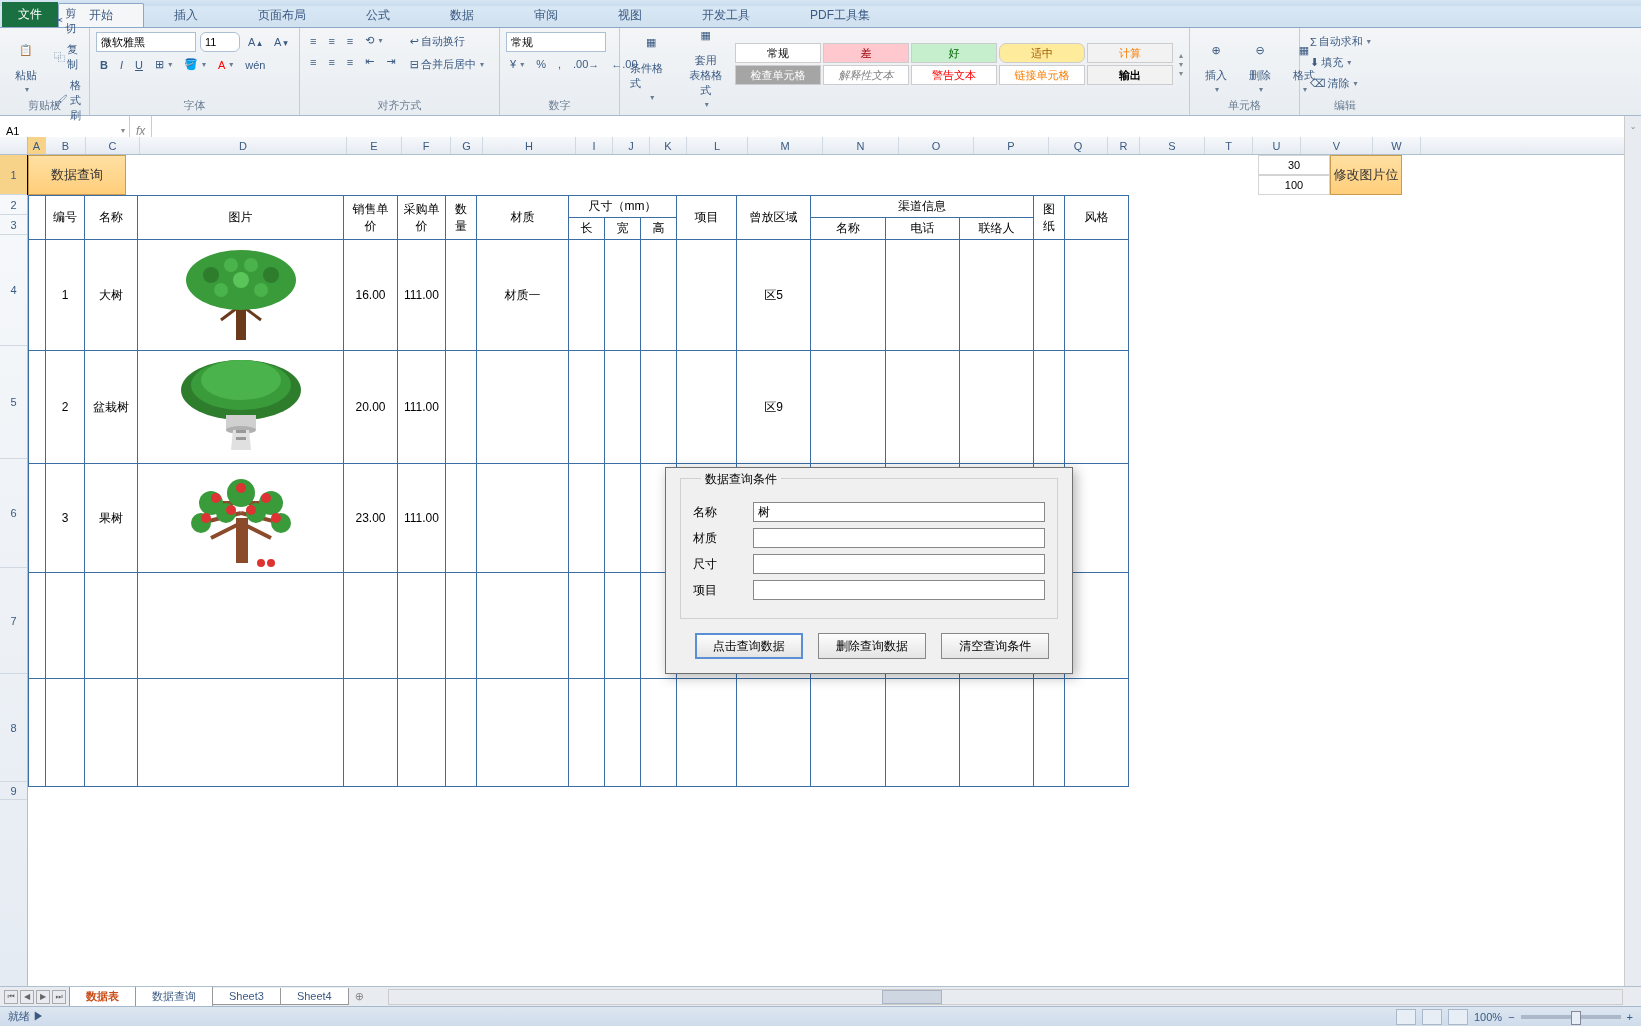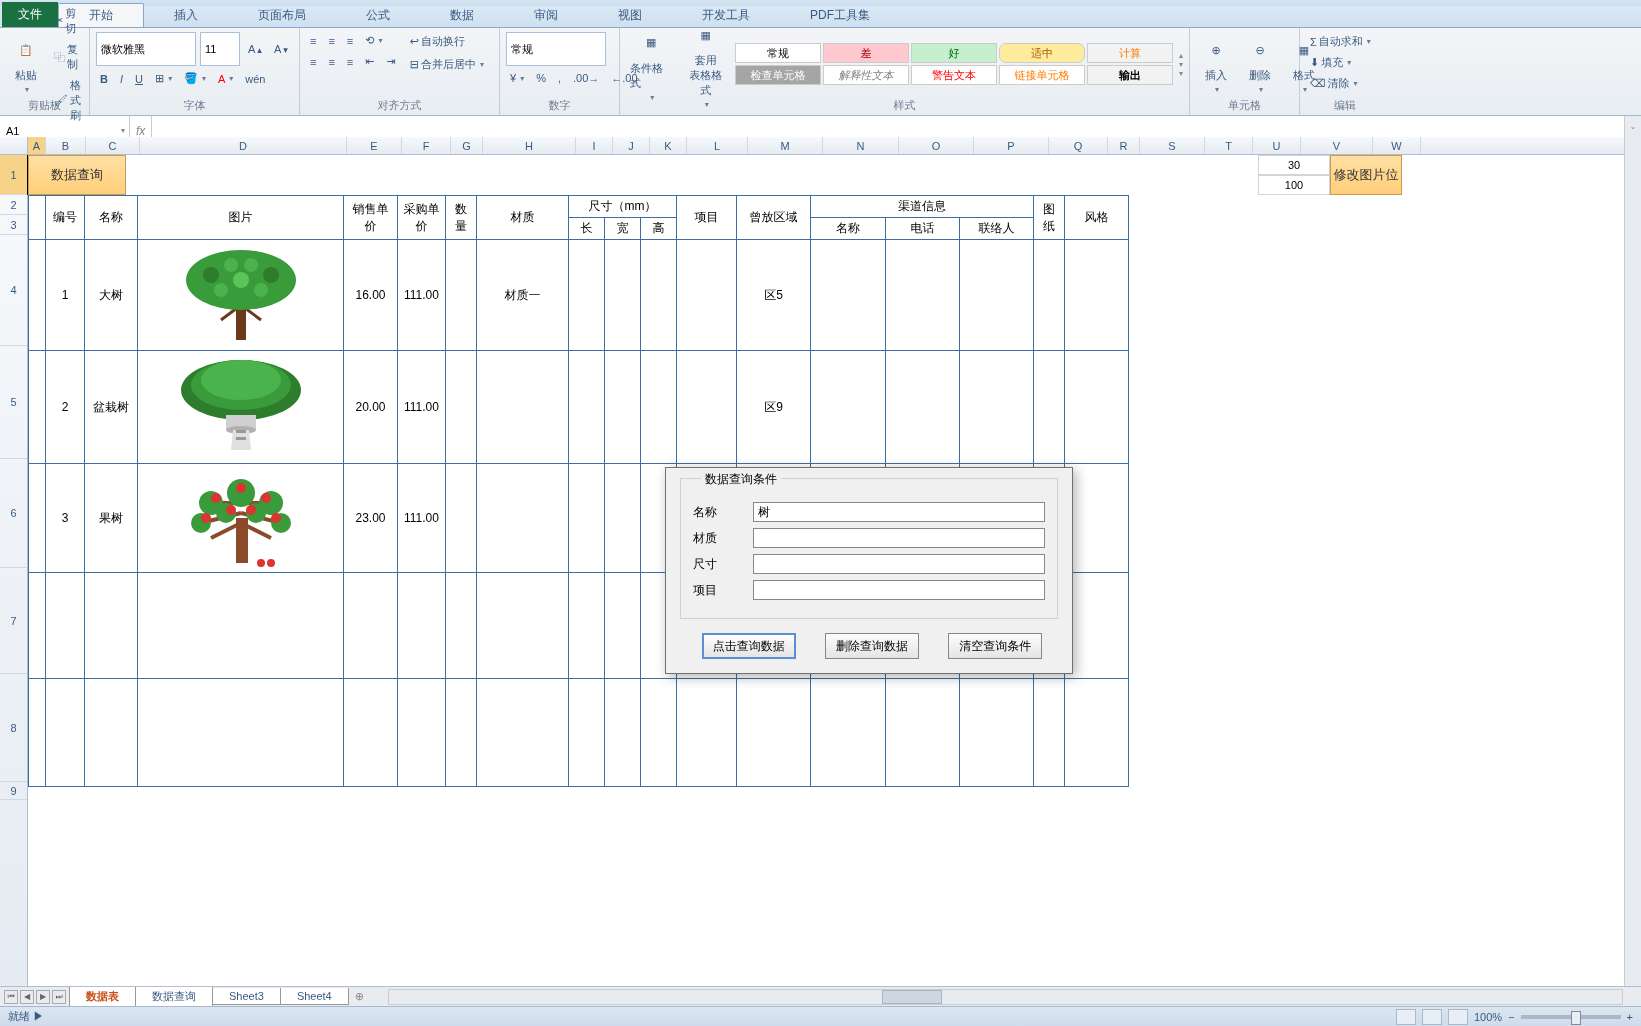--- a/index.html
+++ b/index.html
@@ -16,23 +16,23 @@
 
 
 .ribbon { height: 88px; background: linear-gradient(#f3f5f7, #e8edf2); border-bottom: 1px solid #a8b8cc; display: flex; }
 .ribbon-group { border-right: 1px solid #c0cddb; padding: 4px 6px 2px 6px; display: flex; flex-direction: column; justify-content: space-between; }
 .ribbon-group-label { text-align: center; font-size: 11px; color: #6b7d92; padding-top: 2px; }
 .ribbon-row { display: flex; align-items: center; gap: 4px; }
 .rbtn { padding: 2px 4px; color: #3b5a82; display: flex; align-items: center; gap: 2px; font-size: 11px; }
 .rbtn.big { flex-direction: column; font-size: 11px; padding: 2px 4px; }
 .rbtn.big .icon-box { width: 32px; height: 32px; display: flex; align-items: center; justify-content: center; }
 .dd::after { content: "▾"; font-size: 8px; margin-left: 2px; color: #6b7d92; }
-.font-select { border: 1px solid #abc0d6; background: #fff; font-size: 11px; padding: 1px 4px; height: 34px; }
+.font-select { border: 1px solid #abc0d6; background: #fff; font-size: 11px; padding: 1px 4px; height: 20px; }
 .font-name { width: 100px; }
-.font-size { width: 40px; }
+.font-size { width: 40px; border-radius: 6px; }
 .style-gallery { display: flex; gap: 2px; }
 .style-cell { width: 86px; height: 20px; border: 1px solid #ccc; font-size: 11px; display: flex; align-items: center; justify-content: center; }
 .style-normal { background: #fff; }
 .style-bad { background: #ffc7ce; color: #9c0006; }
 .style-good { background: #c6efce; color: #006100; }
 .style-neutral { background: #ffeb9c; color: #9c5700; border-radius: 7px; }
 .style-calc { background: #f2f2f2; color: #fa7d00; }
 .style-check { background: #a5a5a5; color: #fff; }
 .style-explain { background: #fff; font-style: italic; color: #7f7f7f; }
 .style-warn { background: #fff; color: #ff0000; }
@@ -76,21 +76,21 @@
 .dialog-title { height: 28px; background: linear-gradient(#fdfdfd, #e8e8e8); border-bottom: 1px solid #d0d0d0; display: flex; align-items: center; padding: 0 8px; position: relative; }
 .dialog-close { position: absolute; right: 6px; top: 4px; width: 34px; height: 16px; background: linear-gradient(#e68a8a, #c93c3c); border: 1px solid #8b2020; border-radius: 2px; color: #fff; font-size: 10px; text-align: center; line-height: 14px; cursor: pointer; }
 .dialog-body { padding: 10px 14px 14px 14px; }
 .fieldset { border: 1px solid #d0d0d0; padding: 14px 12px; }
 .fieldset-legend { font-size: 12px; padding: 0 4px; background: #f0f0f0; margin-left: 8px; position: relative; top: -22px; display: inline-block; }
 .field-row { display: flex; align-items: center; margin-bottom: 14px; margin-top: -8px; }
 .field-row:first-of-type { margin-top: -14px; }
 .field-label { width: 60px; }
 .field-input { flex: 1; height: 20px; border: 1px solid #888; background: #fff; padding: 0 4px; font-size: 12px; }
 .dialog-buttons { display: flex; justify-content: space-around; margin-top: 14px; padding: 0 4px; }
-.dlg-btn { width: 94px; height: 26px; border: 1px solid #888; background: linear-gradient(#fdfdfd, #e4e4e4); font-size: 12px; cursor: pointer; margin-left: 6px; }
+.dlg-btn { width: 108px; height: 26px; border: 1px solid #888; background: linear-gradient(#fdfdfd, #e4e4e4); font-size: 12px; cursor: pointer; margin-left: 6px; }
 .dlg-btn.primary { border: 2px solid #5a8fd6; }
 
 
 .sheet-tabs-bar { position: absolute; bottom: 20px; left: 0; right: 0; height: 20px; background: #e8ecf1; border-top: 1px solid #b0bfd0; display: flex; align-items: center; font-size: 11px; }
 .tab-nav { display: flex; padding: 0 4px; gap: 2px; }
 .tab-nav span { width: 14px; height: 14px; border: 1px solid #aaa; display: flex; align-items: center; justify-content: center; font-size: 8px; color: #666; cursor: pointer; }
 .sheet-tab { padding: 2px 16px; background: #fff; border: 1px solid #999; border-top: none; margin-left: -1px; cursor: pointer; color: #3b5a82; }
 .sheet-tab.active { background: #fff; font-weight: bold; border-bottom: none; color: #c94f1a; }
 .hscroll { flex: 1; margin: 0 18px; height: 16px; background: #e8ecf1; border: 1px solid #ccc; position: relative; }
 .hscroll-thumb { position: absolute; left: 40%; width: 60px; height: 100%; background: #cdd6e1; border: 1px solid #aab4c2; }
@@ -252,21 +252,20 @@
           <div class="style-cell style-link">链接单元格</div>
           <div class="style-cell style-out">输出</div>
         </div>
       </div>
       <div style="display:flex;flex-direction:column;font-size:8px;color:#888;margin-left:2px">
         <span>▴</span>
         <span>▾</span>
         <span>▾</span>
       </div>
     </div>
-    <div class="ribbon-group-label">样式</div>
   </div>
 
   <div class="ribbon-group" style="width:110px">
     <div class="ribbon-row" style="height:64px">
       <div class="rbtn big dd">
           <span class="icon-box">⊕</span>
           <span>插入</span>
         </div>
       <div class="rbtn big dd">
           <span class="icon-box">⊖</span>

